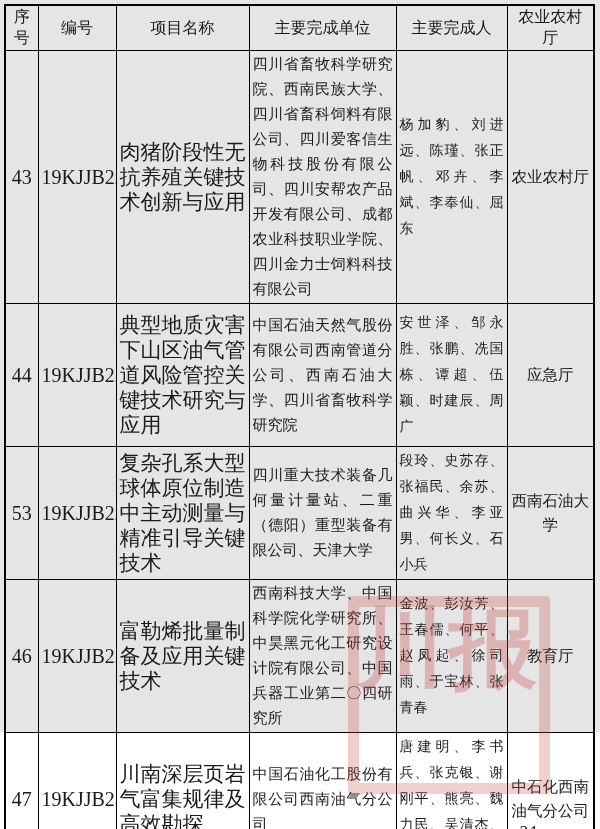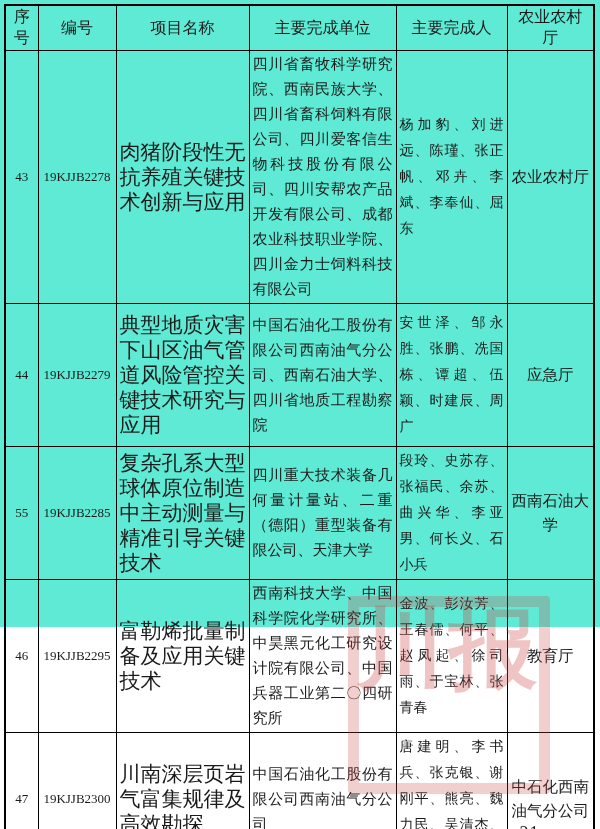--- a/index.html
+++ b/index.html
@@ -8,22 +8,22 @@
     background: #ffffff;
     width: 600px;
     height: 829px;
     overflow: hidden;
     font-family: "Liberation Serif", "DejaVu Serif", serif;
     color: #1a1a1a;
   }
   .page {
     position: relative;
     width: 600px;
-    height: 627px;
-    background: #5eead4;
+    height: 732px;
+    background: #e5e5e5;
   }
   table.award-table {
     position: absolute;
     left: 4px;
     top: 4px;
     border-collapse: collapse;
     table-layout: fixed;
     width: 589px;
   }
   table.award-table td, table.award-table th {
@@ -47,21 +47,21 @@
   tr.r43    { height: 230px; }
   tr.r44    { height: 143px; }
   tr.r45    { height: 132px; }
   tr.r46    { height: 145px; }
   tr.r47    { height: 98px; }
 
   th.hcell { font-size: 16px; text-align: center; }
 
   td.no-cell, td.code-cell {
     text-align: center;
-    font-size: 13px;
+    font-size: 20px;
   }
   td.name-cell {
     text-align: justify;
     font-size: 21px;
     line-height: 25px;
   }
   td.unit-cell {
     text-align: justify;
     font-size: 15px;
     line-height: 25px;
@@ -139,26 +139,26 @@
       <td class="code-cell">19KJJB2278</td>
       <td class="name-cell">肉猪阶段性无抗养殖关键技术创新与应用</td>
       <td class="unit-cell">四川省畜牧科学研究院、西南民族大学、四川省畜科饲料有限公司、四川爱客信生物科技股份有限公司、四川安帮农产品开发有限公司、成都农业科技职业学院、四川金力士饲料科技有限公司</td>
       <td class="ppl-cell">杨加豹、刘进远、陈瑾、张正帆、邓卉、李斌、李奉仙、屈东</td>
       <td class="nom-cell">农业农村厅</td>
     </tr>
     <tr class="r44">
       <td class="no-cell">44</td>
       <td class="code-cell">19KJJB2279</td>
       <td class="name-cell">典型地质灾害下山区油气管道风险管控关键技术研究与应用</td>
-      <td class="unit-cell">中国石油化工股份有限公司西南油气分公司、西南石油大学、四川省地质工程勘察院</td>
+      <td class="unit-cell">中国石油天然气股份有限公司西南管道分公司、西南石油大学、四川省畜牧科学研究院</td>
       <td class="ppl-cell">安世泽、邹永胜、张鹏、冼国栋、谭超、伍颖、时建辰、周广</td>
       <td class="nom-cell">应急厅</td>
     </tr>
     <tr class="r45">
-      <td class="no-cell">55</td>
+      <td class="no-cell">53</td>
       <td class="code-cell">19KJJB2285</td>
       <td class="name-cell">复杂孔系大型球体原位制造中主动测量与精准引导关键技术</td>
       <td class="unit-cell">四川重大技术装备几何量计量站、二重（德阳）重型装备有限公司、天津大学</td>
       <td class="ppl-cell">段玲、史苏存、张福民、余苏、曲兴华、李亚男、何长义、石小兵</td>
       <td class="nom-cell">西南石油大学</td>
     </tr>
     <tr class="r46">
       <td class="no-cell">46</td>
       <td class="code-cell">19KJJB2295</td>
       <td class="name-cell">富勒烯批量制备及应用关键技术</td>

